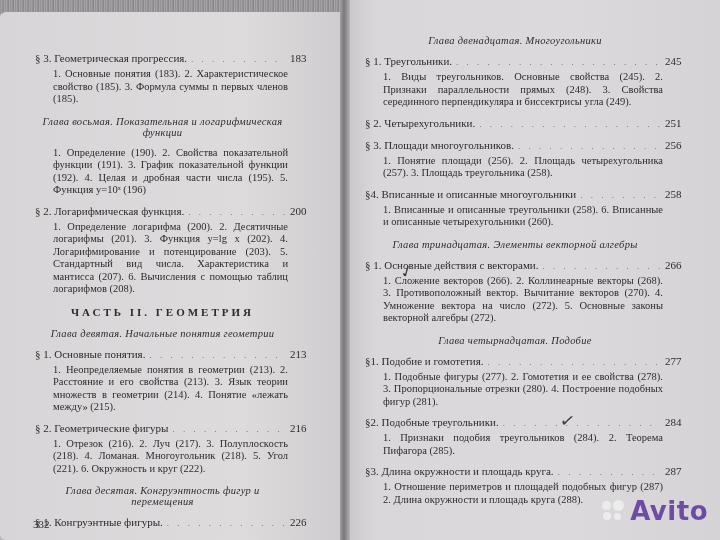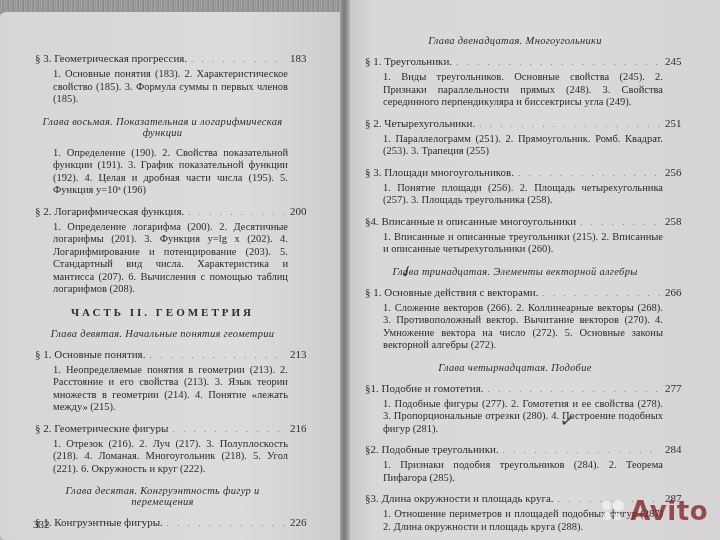--- a/index.html
+++ b/index.html
@@ -52,21 +52,21 @@
     font-weight:bold; font-size:11px; letter-spacing:3px; text-align:center;
     margin:10px 30px 6px 0;
   }
   .folio { position:absolute; left:33px; bottom:10px; font-size:11px; }
   .watermark {
     position:absolute; right:12px; bottom:14px; display:flex; align-items:center;
     opacity:0.75;
   }
   .watermark .dots-logo { width:24px; height:22px; position:relative; margin-right:4px; }
   .watermark .dots-logo span { position:absolute; border-radius:50%; background:#f4f4f4; }
-  .watermark .word { font-family:"DejaVu Sans", sans-serif; font-size:26px; color:#7f1d1d; font-weight:bold; letter-spacing:0.5px; }
+  .watermark .word { font-family:"DejaVu Sans", sans-serif; font-size:26px; color:#4c1d95; font-weight:bold; letter-spacing:0.5px; }
   .pencil-mark { position:absolute; color:#3b3a3e; font-family:"DejaVu Sans", sans-serif; }
 </style>
 </head>
 <body>
 
 <div class="page-edge-top"></div>
 
 <div class="page left">
   <div class="content" id="left-content">
       <div class="entry">
@@ -129,37 +129,36 @@
           <span class="pg">245</span>
         </div>
         <div class="sub">1. Виды треугольников. Основные свойства (245). 2. Признаки параллельности прямых (248). 3. Свойства серединного перпендикуляра и биссектрисы угла (249).</div>
       </div>
       <div class="entry">
         <div class="sec-line">
           <span class="title">§ 2. Четырехугольники.</span>
           <span class="dots"></span>
           <span class="pg">251</span>
         </div>
-        <div class="sub">1. Параллелограмм (251). 2. Прямоугольник. Ромб. Квадрат. (253). 3. Трапеция (255)</div>
       </div>
       <div class="entry">
         <div class="sec-line">
           <span class="title">§ 3. Площади многоугольников.</span>
           <span class="dots"></span>
           <span class="pg">256</span>
         </div>
         <div class="sub">1. Понятие площади (256). 2. Площадь четырехугольника (257). 3. Площадь треугольника (258).</div>
       </div>
       <div class="entry">
         <div class="sec-line">
           <span class="title">§4. Вписанные и описанные многоугольники</span>
           <span class="dots"></span>
           <span class="pg">258</span>
         </div>
-        <div class="sub">1. Вписанные и описанные треугольники (215). 2. Вписанные и описанные четырехугольники (260).</div>
+        <div class="sub">1. Вписанные и описанные треугольники (258). 6. Вписанные и описанные четырехугольники (260).</div>
       </div>
       <div class="chapter">Глава тринадцатая. Элементы векторной алгебры</div>
       <div class="entry">
         <div class="sec-line">
           <span class="title">§ 1. Основные действия с векторами.</span>
           <span class="dots"></span>
           <span class="pg">266</span>
         </div>
         <div class="sub">1. Сложение векторов (266). 2. Коллинеарные векторы (268). 3. Противоположный вектор. Вычитание векторов (270). 4. Умножение вектора на число (272). 5. Основные законы векторной алгебры (272).</div>
       </div>

